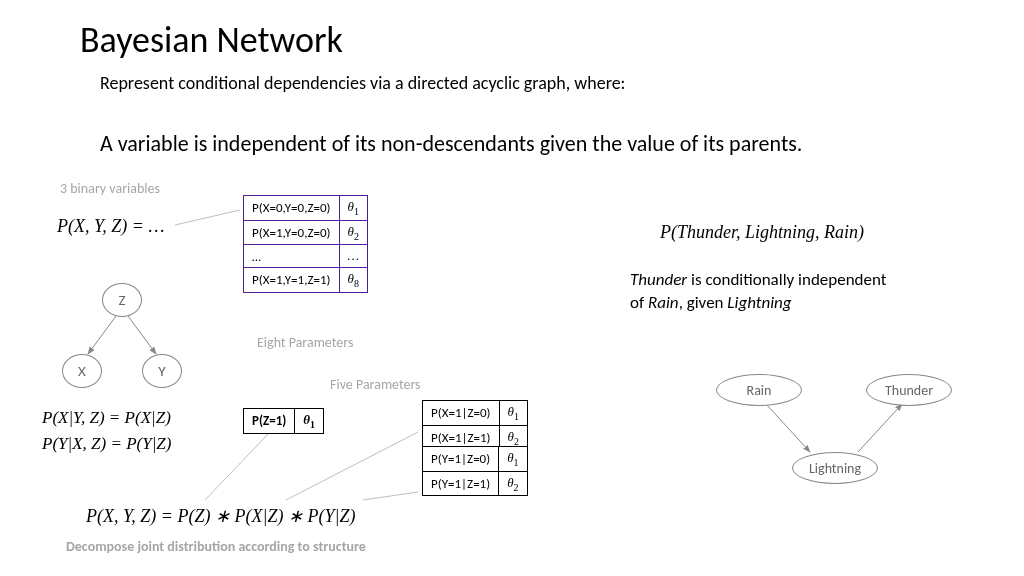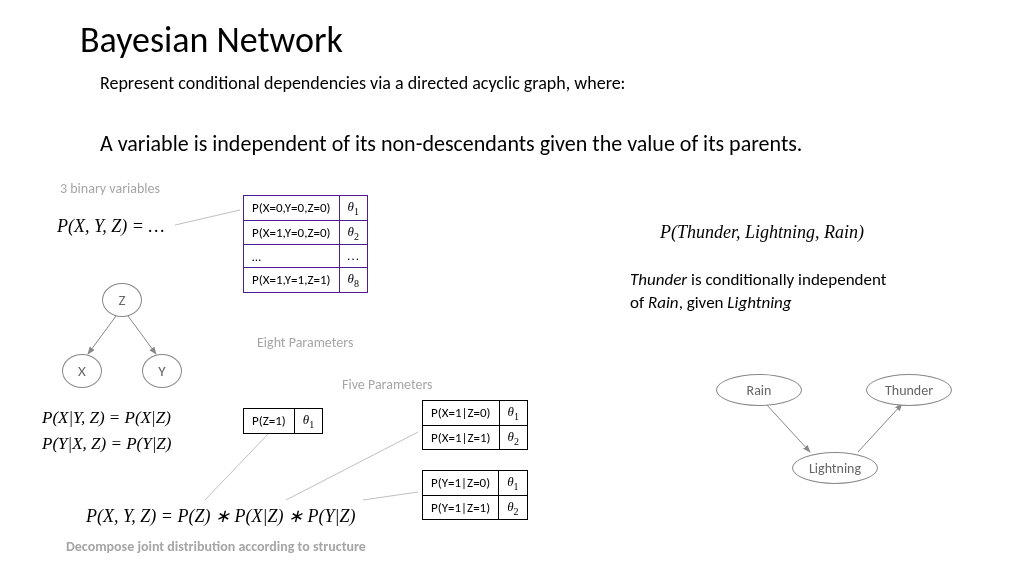--- a/index.html
+++ b/index.html
@@ -179,23 +179,23 @@
   <line x1="363" y1="500" x2="418" y2="492" stroke="#bfbfbf" stroke-width="1"></line>
 
   <line x1="766" y1="404" x2="810" y2="452" stroke="#888" stroke-width="1" marker-end="url(#ah)"></line>
 
   <line x1="858" y1="452" x2="902" y2="404" stroke="#888" stroke-width="1" marker-end="url(#ah)"></line>
 </svg>
 
 <div class="formula" style="left:42px; top:408px;">P(X|Y, Z) = P(X|Z)</div>
 <div class="formula" style="left:42px; top:434px;">P(Y|X, Z) = P(Y|Z)</div>
 
-<div class="gray-label" style="left:330px; top:376px;margin-left:12px;">Five Parameters</div>
-
-<table class="cpt" style="left:243px; top:408px;">
+<div class="gray-label" style="left:330px; top:376px;">Five Parameters</div>
+
+<table class="cpt" style="left:243px; top:408px;font-weight:bold;">
   <tbody>
       <tr>
         <td>P(Z=1)</td>
         <td class="theta"><span>θ</span><sub>1</sub></td>
       </tr>
 </tbody>
   </table>
 
 <table class="cpt" style="left:422px; top:400px;">
   <tbody>
@@ -203,21 +203,21 @@
         <td>P(X=1|Z=0)</td>
         <td class="theta"><span>θ</span><sub>1</sub></td>
       </tr>
   <tr>
         <td>P(X=1|Z=1)</td>
         <td class="theta"><span>θ</span><sub>2</sub></td>
       </tr>
 </tbody>
   </table>
 
-<table class="cpt" style="left:422px; top:470px;">
+<table class="cpt" style="left:422px; top:446px;">
   <tbody>
       <tr>
         <td>P(Y=1|Z=0)</td>
         <td class="theta"><span>θ</span><sub>1</sub></td>
       </tr>
   <tr>
         <td>P(Y=1|Z=1)</td>
         <td class="theta"><span>θ</span><sub>2</sub></td>
       </tr>
 </tbody>

